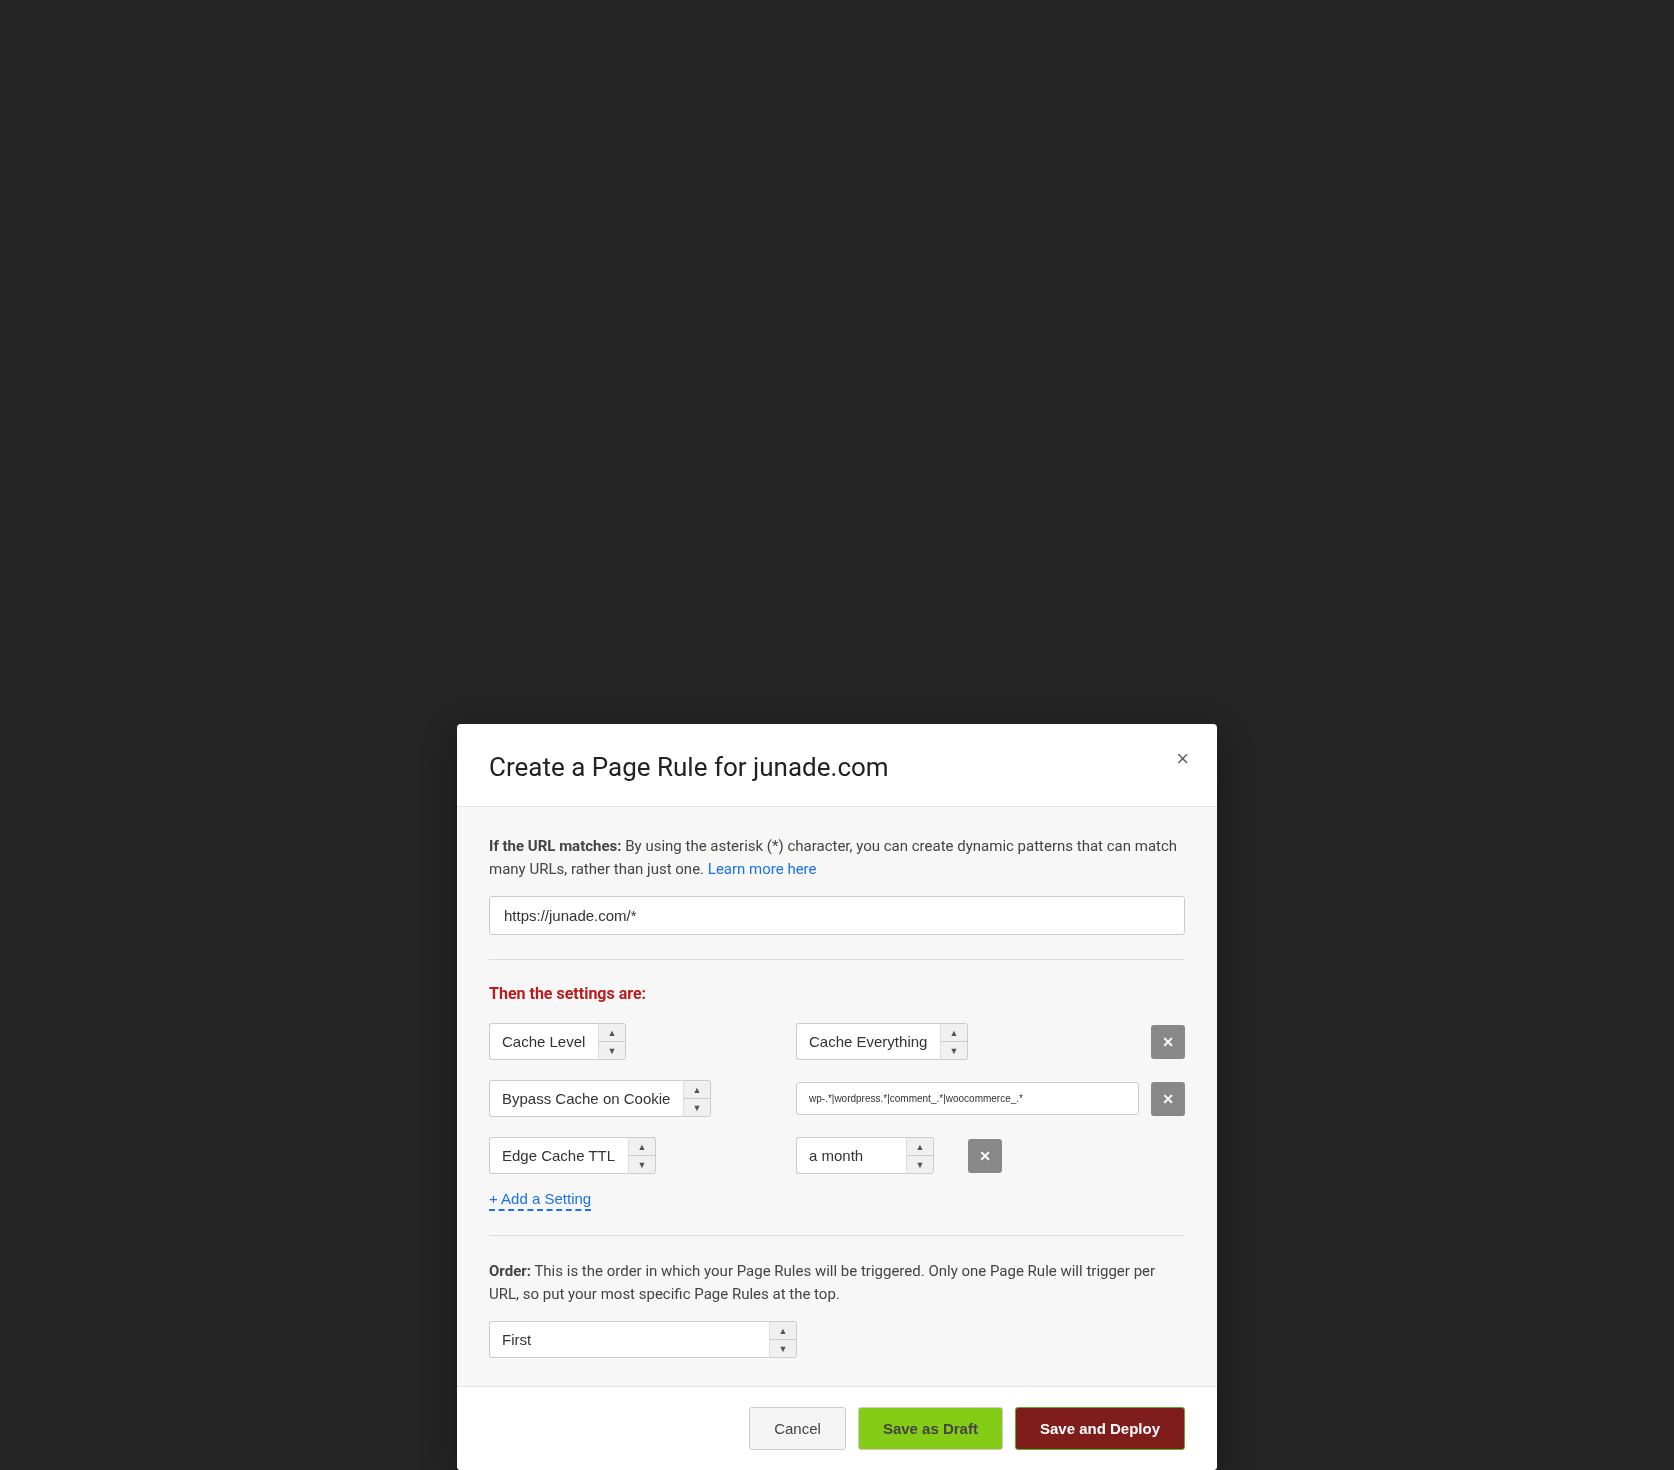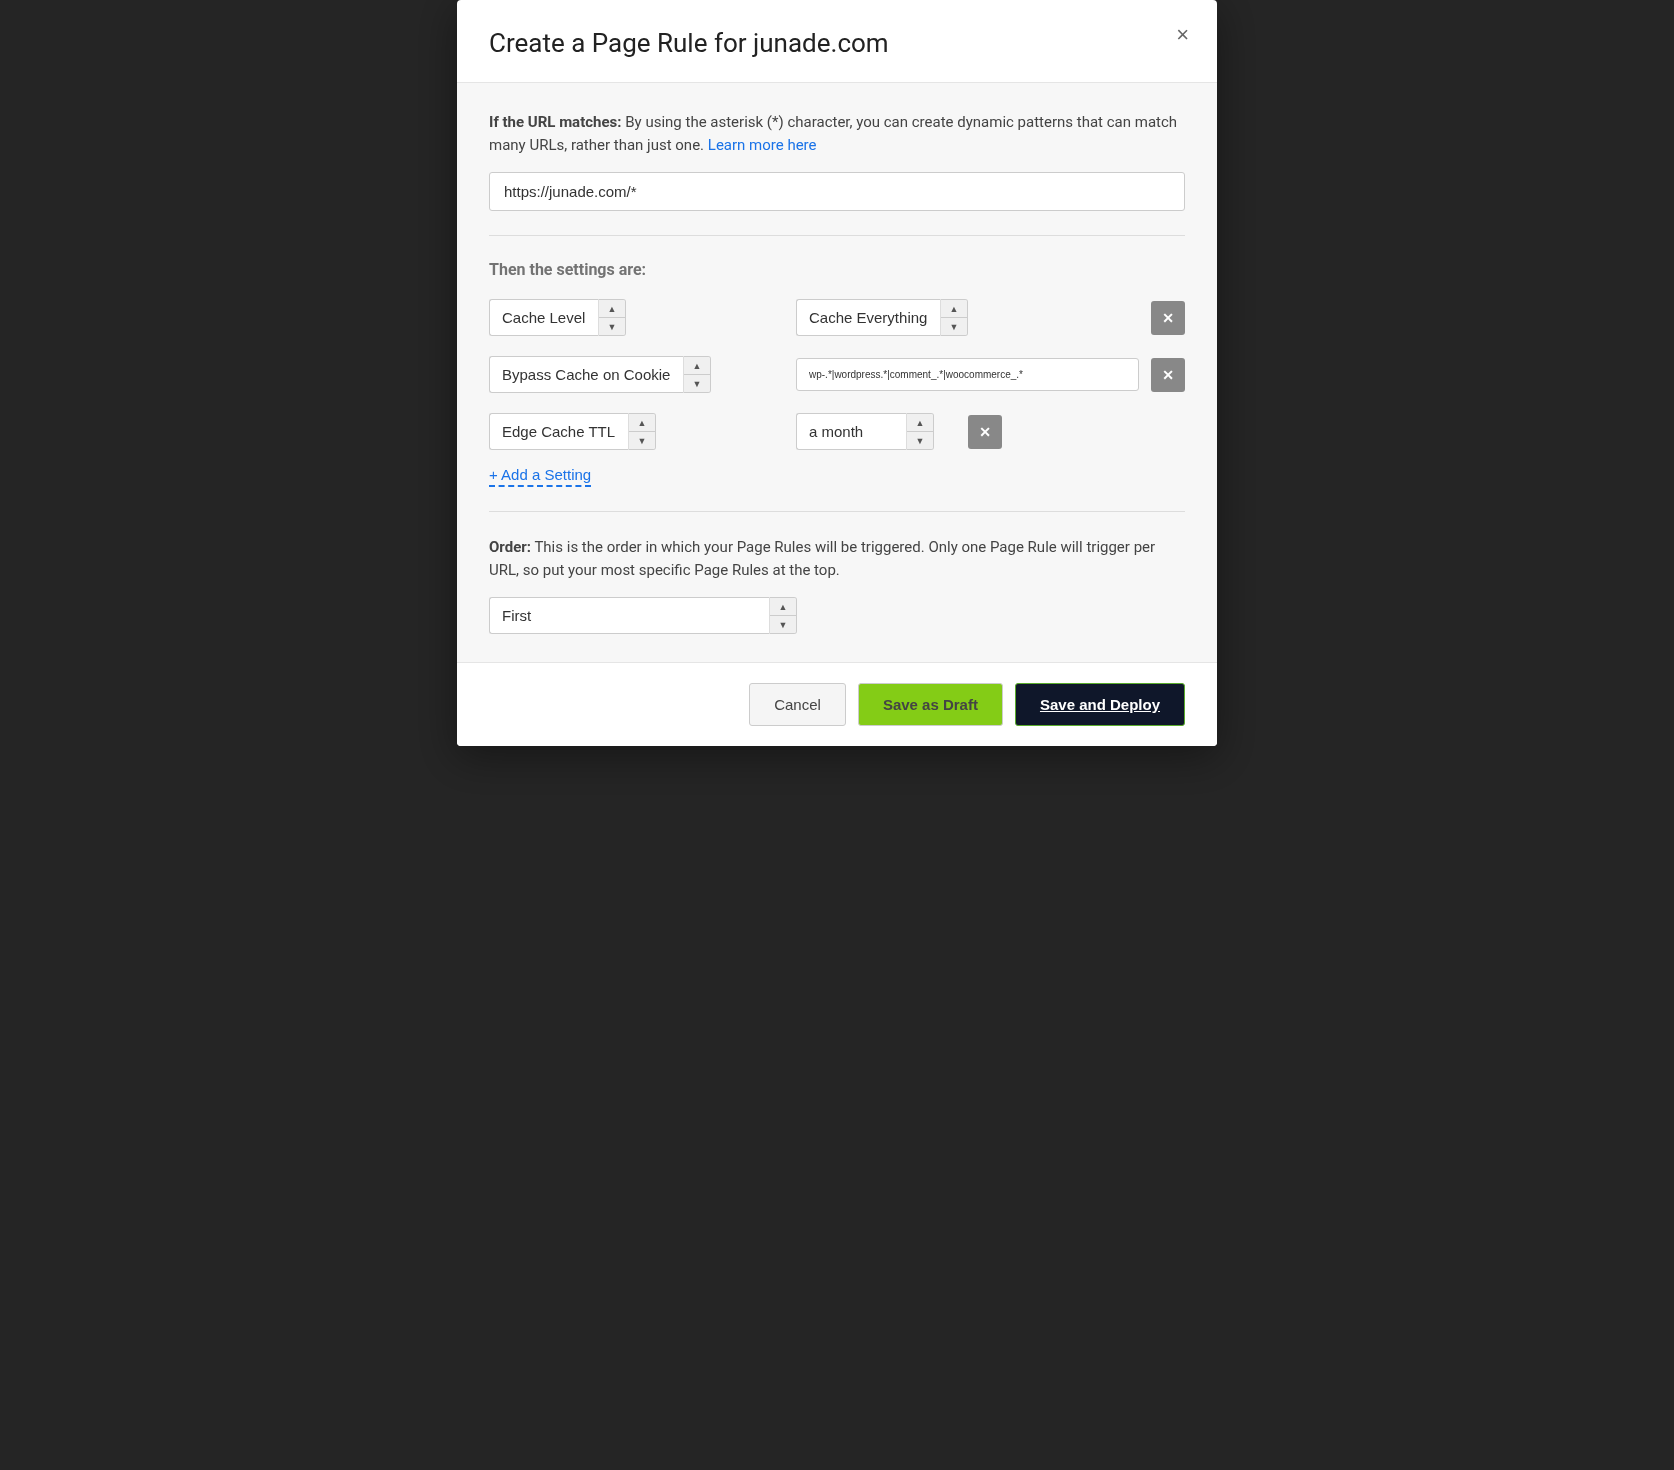--- a/index.html
+++ b/index.html
@@ -14,21 +14,21 @@
       font-size: 16px;
       color: #333;
     }
 
     .overlay {
       background: rgba(0,0,0,0.5);
       position: fixed;
       inset: 0;
       display: flex;
       justify-content: center;
-      align-items: flex-start;
+      align-items: flex-end;
     }
 
     .modal {
       background: #fff;
       border-radius: 4px;
       width: 760px;
       max-width: 95vw;
       box-shadow: 0 10px 40px rgba(0,0,0,0.4);
       overflow: hidden;
       position: relative;
@@ -96,21 +96,21 @@
 
     .divider {
       border: none;
       border-top: 1px solid #ddd;
       margin: 24px 0;
     }
 
     .section-label {
       font-size: 16px;
       font-weight: 700;
-      color: #737373;
+      color: #b91c1c;
       margin-bottom: 20px;
     }
 
     .settings-grid {
       display: flex;
       flex-direction: column;
       gap: 20px;
     }
 
     .setting-row {
@@ -206,25 +206,24 @@
       color: #444;
     }
 
     .btn-draft {
       background: #84cc16;
       color: #444;
       font-weight: bold;
     }
 
     .btn-deploy {
-      background: #0f172a;
+      background: #7f1d1d;
       color: #fff;
       border-color: #5aac2c;
       font-weight: 600;
-      text-decoration: underline;
     }
 
     select {
       appearance: none;
       -webkit-appearance: none;
       background: #fff;
       border: 1px solid #ccc;
       border-radius: 3px;
       padding: 9px 36px 9px 12px;
       font-size: 15px;

